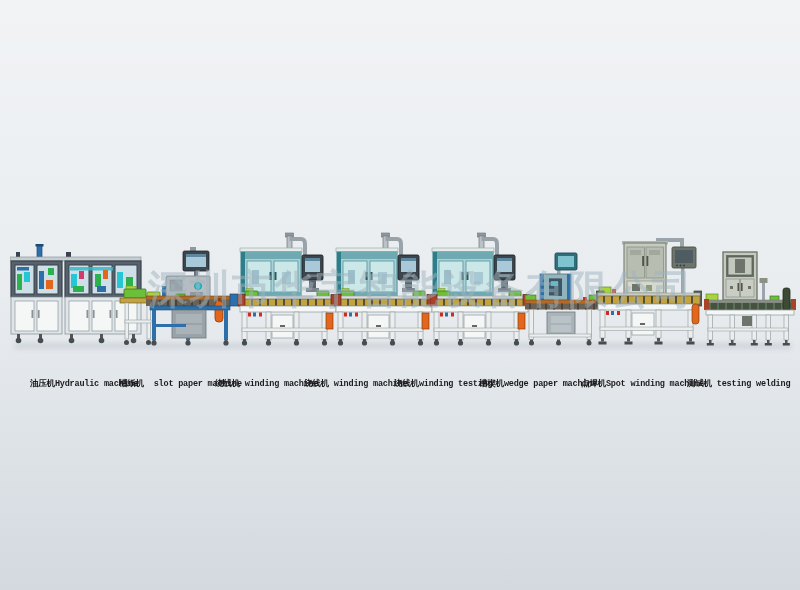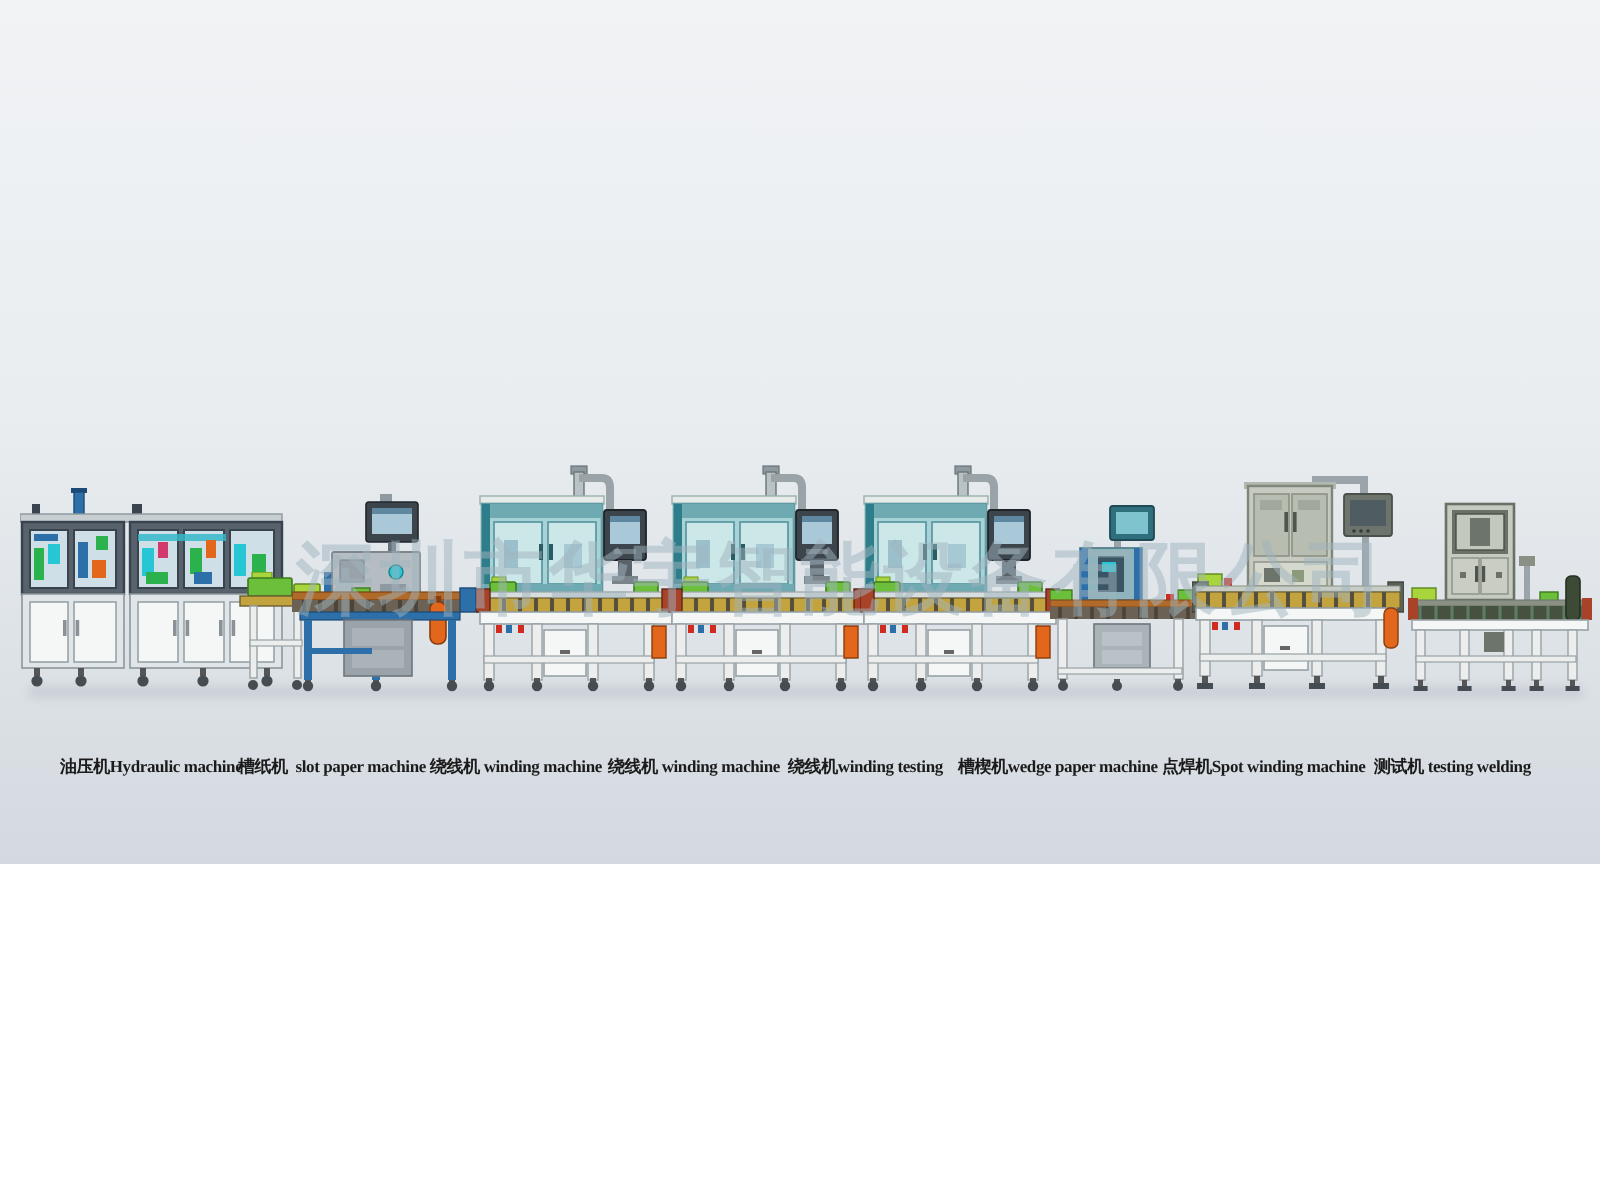--- a/index.html
+++ b/index.html
@@ -1,19 +1,19 @@
 <!DOCTYPE html>
 <html style="--bg-top: #f1f3f5; --bg-mid: #e9edf0; --bg-bottom: #d3d9df; --frame-blue: #2d6fa8; --frame-dark: #57626d; --panel-white: #f5f7f7; --panel-gray: #dfe5e8; --glass-pane: #cfdfe7; --glass-teal: #a8d3d6; --glass-teal-light: #cbe7e7; --teal-frame: #5f9aa3; --teal-band: #6fa9b2; --conveyor-yellow: #c2a33e; --conveyor-dark: #564f3b; --rail-brown: #b06a2a; --item-green: #6cbf3a; --item-lime: #a8d43c; --accent-orange: #e2661c; --accent-red: #cf2b20; --cabinet-olive: #c6cac0; --door-olive: #b7bdb0; --olive-frame: #7f867a; --monitor-dark: #3c444c; --screen-blue: #a9c8d8; --steel: #9aa4aa; --leg-white: #eceeee; --leg-stroke: #98a2a6; --wheel-dark: #454c52; --end-red: #a8432a; --caption-color: #1b1b1b; --watermark-color: rgba(160,180,190,0.5); --shadow: rgba(120,130,142,0.18);"><head>
 <meta charset="utf-8">
 <style>
   html,body{margin:0;padding:0;background:#fff;}
   .stage{
-    position:relative;width:800px;height:432px;overflow:hidden;
+    position:relative;width:800px;height:590px;overflow:hidden;
     background:linear-gradient(180deg,var(--bg-top) 0%,var(--bg-mid) 48%,var(--bg-bottom) 100%);
-    font-family:Liberation Serif, serif;
+    font-family:Liberation Mono, monospace;
   }
   .floor-shadow{
     position:absolute;left:14px;top:343px;width:778px;height:6px;
     background:var(--shadow);border-radius:3px;filter:blur(2.5px);z-index:1;
   }
   .m{position:absolute;z-index:2;}
   .m svg{display:block;width:100%;height:100%;}
   .pos-hydraulic{left:10px;top:244px;width:132px;height:102px;}
   .pos-transfer{left:118px;top:286px;width:42px;height:60px;}
   .pos-slotpaper{left:146px;top:246px;width:95px;height:100px;}

